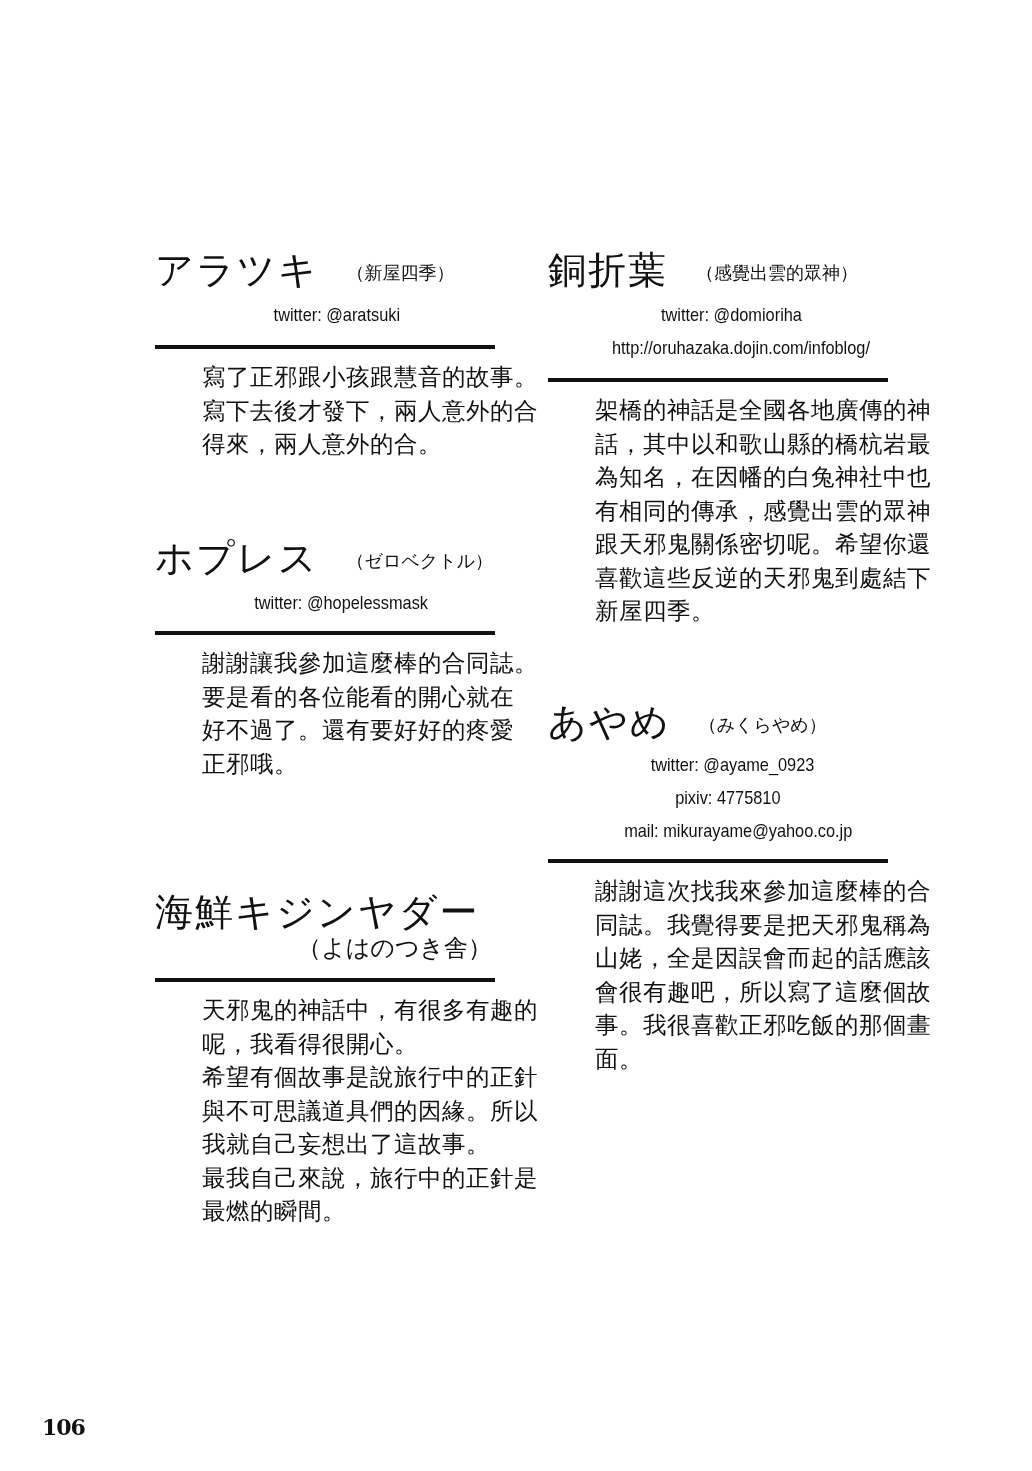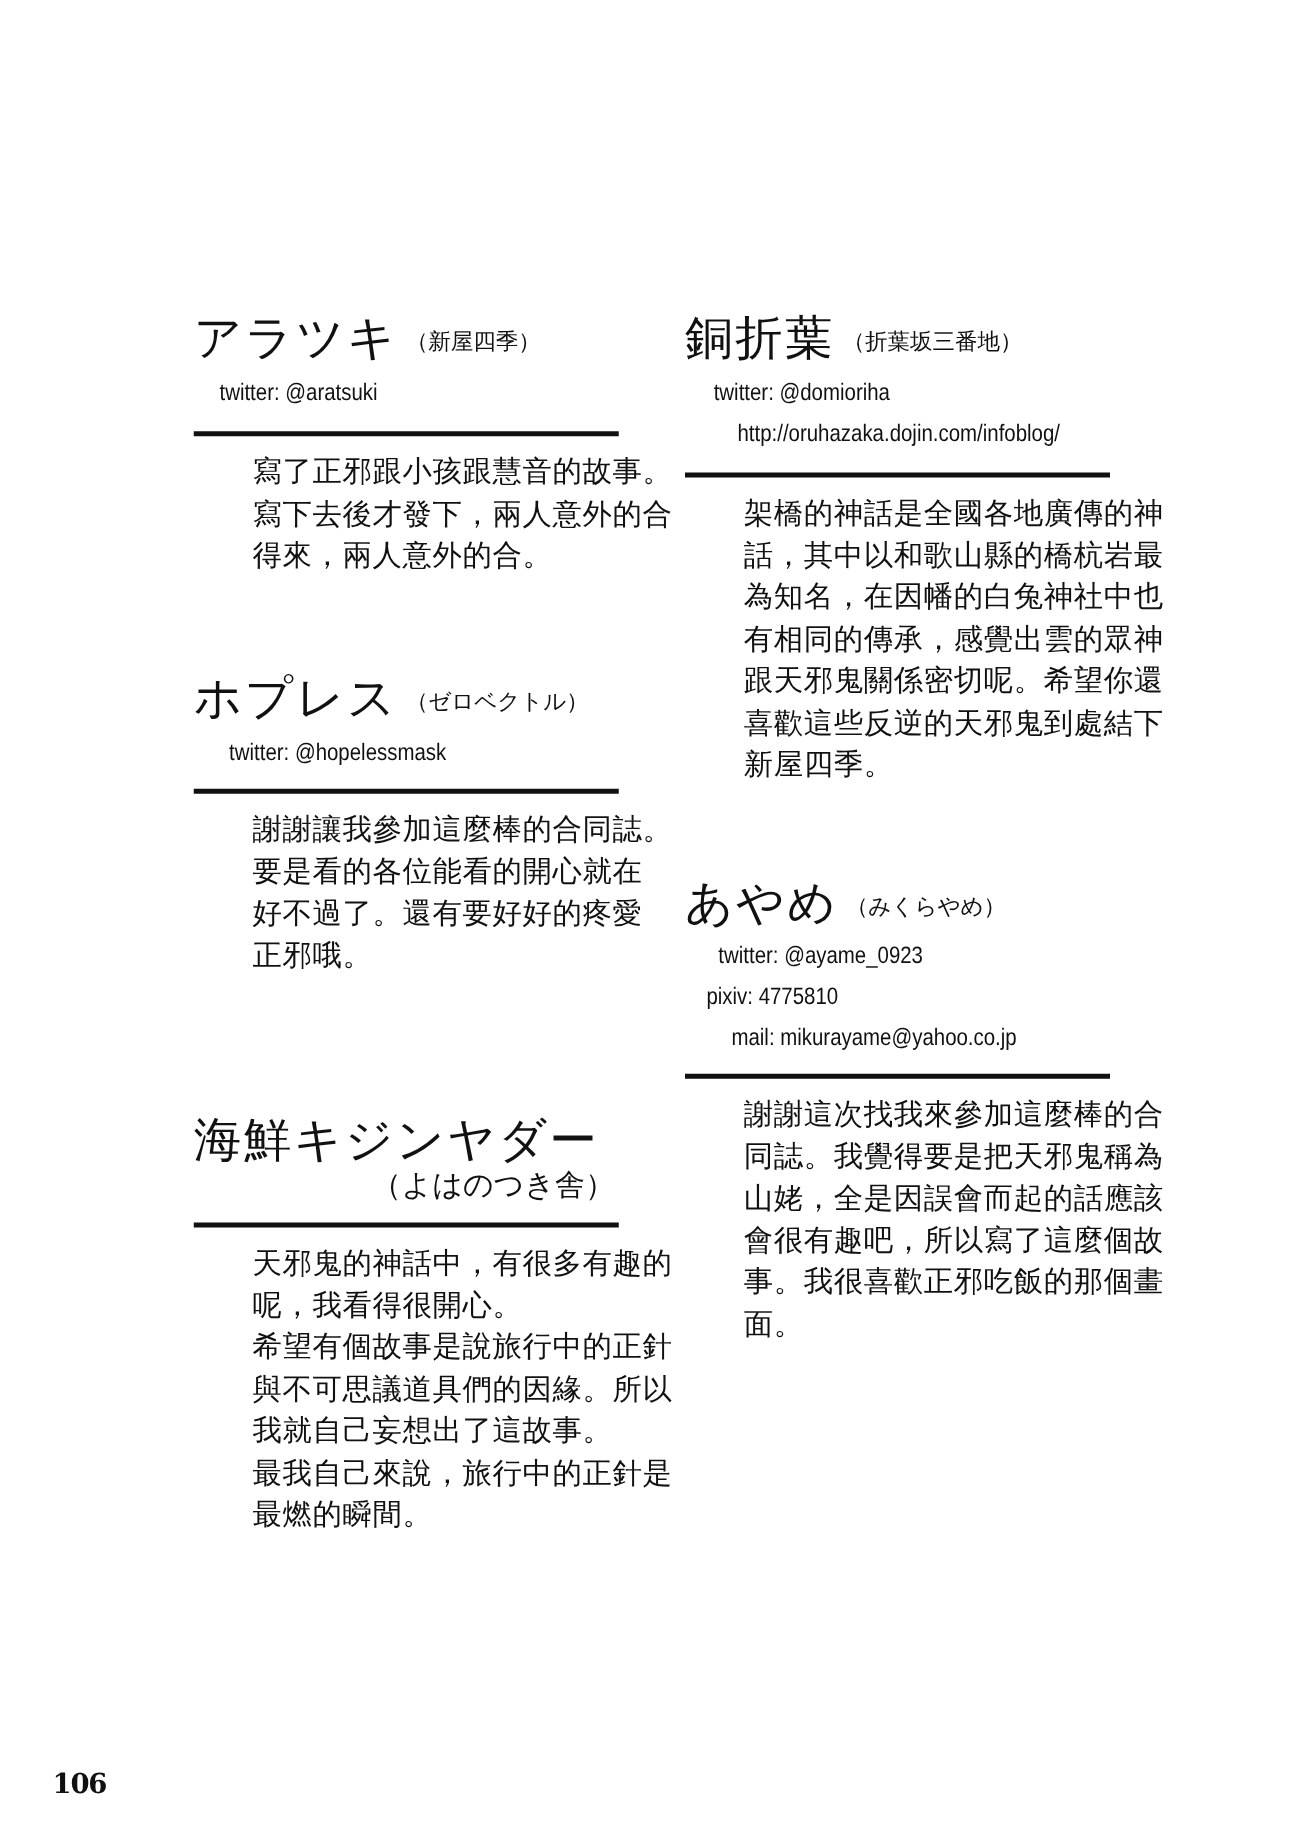--- a/index.html
+++ b/index.html
@@ -1,22 +1,22 @@
 <!DOCTYPE html>
 <html><head>
   <meta charset="utf-8">
   <style>
     html, body { margin: 0; padding: 0; background: #ffffff; }
     body { width: 1032px; height: 1471px; position: relative; overflow: hidden; color: #111; font-family: "DejaVu Sans", sans-serif; }
     .entry { position: absolute; width: 345px; }
     .name-line { white-space: nowrap; }
     .name { font-size: 38px; letter-spacing: 2px; line-height: 44px; display: inline-block; }
-    .circle { font-size: 18px; display: inline-block; margin-left: 6px; vertical-align: 4px; }
+    .circle { font-size: 18px; display: inline-block; margin-left: 28px; vertical-align: 4px; }
     .circle-below { font-size: 24px; text-align: right; padding-right: 8px; margin-top: 0; line-height: 28px; }
-    .contact { font-family: "Liberation Sans Narrow", "Liberation Sans", sans-serif; font-size: 19px; text-align: left; line-height: 33px; padding-right: 2px; transform-origin: right; }
+    .contact { font-family: "Liberation Sans Narrow", "Liberation Sans", sans-serif; font-size: 19px; text-align: center; line-height: 33px; padding-right: 2px; transform-origin: right; }
     .contact span { display: inline-block; transform: scaleX(0.86); transform-origin: right center; }
     .rule { height: 4px; background: #111; margin-top: 10px; margin-bottom: 12px; width: 340px; }
     .body-text { font-size: 23.5px; line-height: 33.5px; letter-spacing: 0.5px; width: 345px; word-break: break-all; margin-left: 47px; }
     .body-text div { white-space: nowrap; }
     .page-number { position: absolute; left: 42px; top: 1414px; font-family: "DejaVu Serif", serif; font-weight: bold; font-size: 22px; letter-spacing: -1px; }
   </style>
 </head>
 <body>
 
 <div class="entry" style="left:155px; top:248px;">
@@ -58,21 +58,21 @@
     <div>希望有個故事是說旅行中的正針</div>
     <div>與不可思議道具們的因緣。所以</div>
     <div>我就自己妄想出了這故事。</div>
     <div>最我自己來說，旅行中的正針是</div>
     <div>最燃的瞬間。</div>
   </div>
 </div>
 
 <div class="entry" style="left:548px; top:248px;">
   <div class="name-line">
-    <span class="name">銅折葉</span><span class="circle">（折葉坂三番地）</span>
+    <span class="name">銅折葉</span><span class="circle">（感覺出雲的眾神）</span>
   </div>
   <div class="contact" style="margin-top:6px;"><span>twitter: @domioriha</span></div>
   <div class="contact"><span>http://oruhazaka.dojin.com/infoblog/</span></div>
   <div class="rule" style="margin-top:14px;"></div>
   <div class="body-text">
     <div>架橋的神話是全國各地廣傳的神</div>
     <div>話，其中以和歌山縣的橋杭岩最</div>
     <div>為知名，在因幡的白兔神社中也</div>
     <div>有相同的傳承，感覺出雲的眾神</div>
     <div>跟天邪鬼關係密切呢。希望你還</div>

